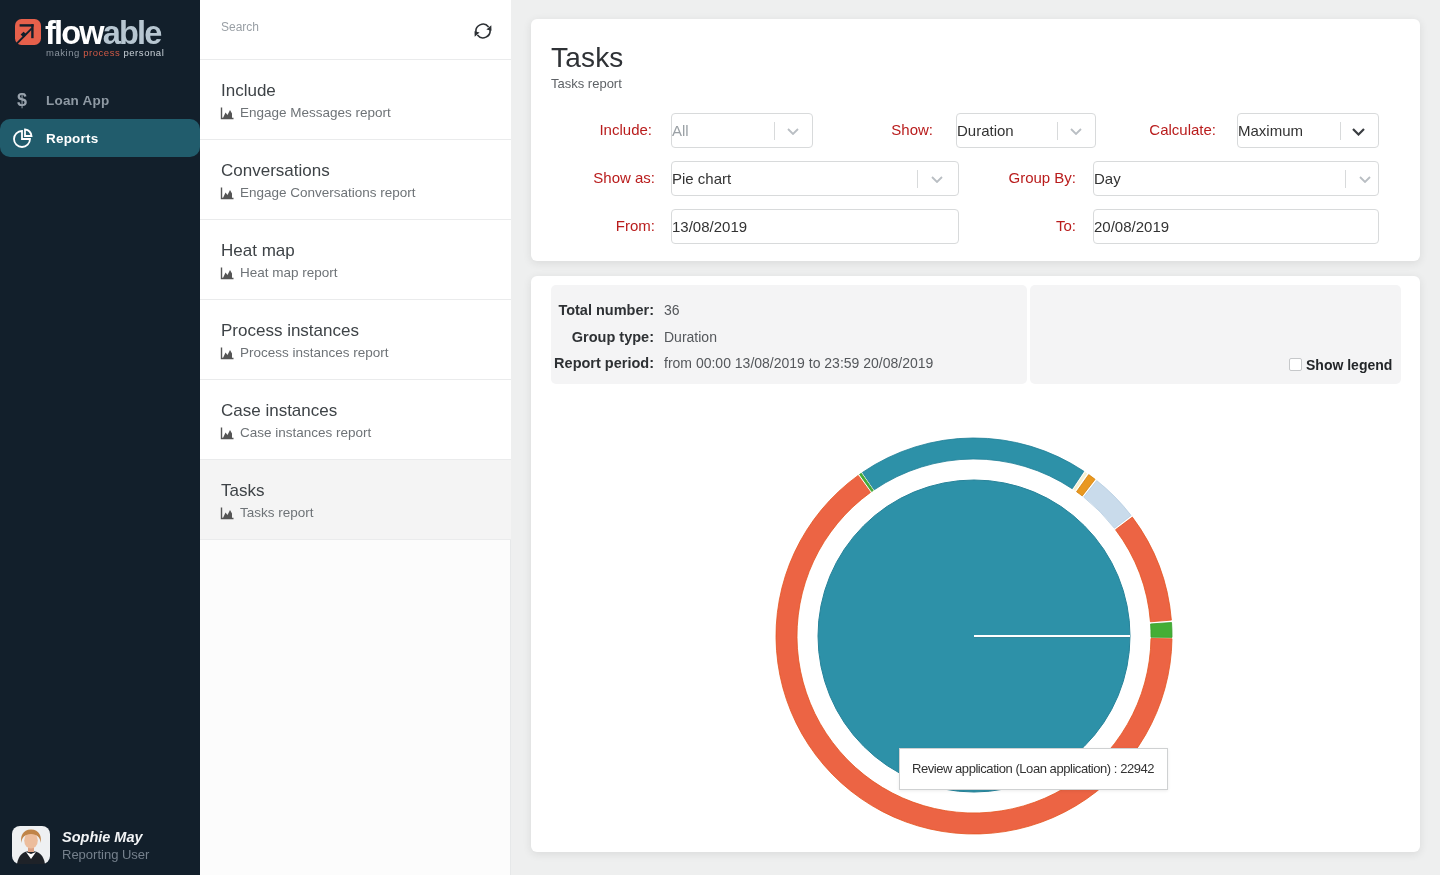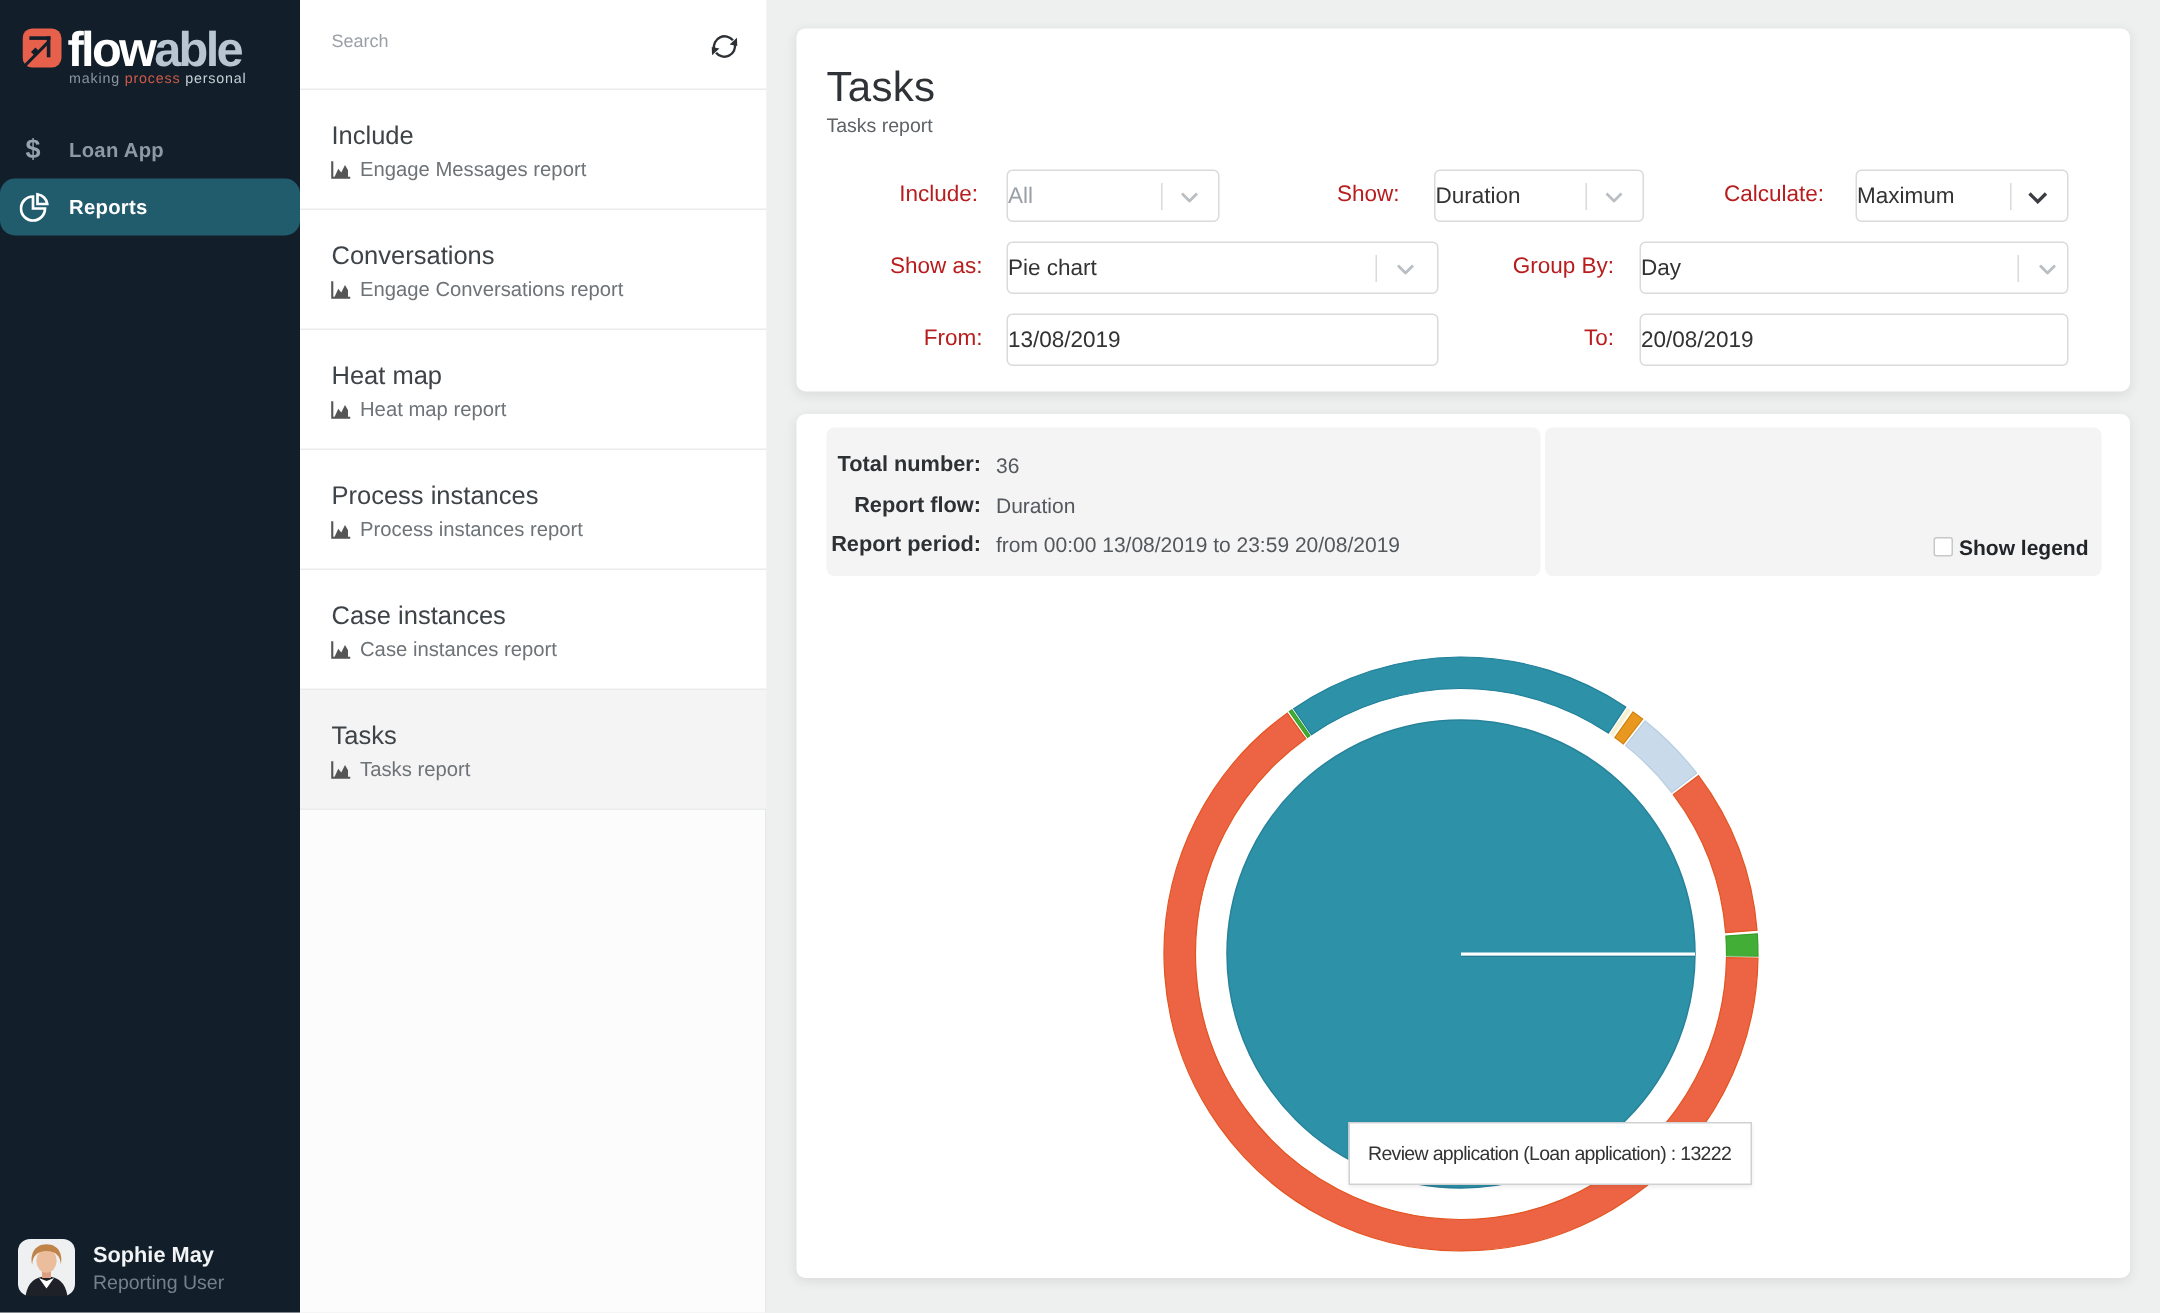--- a/index.html
+++ b/index.html
@@ -7,21 +7,21 @@
 .abs { position:absolute; }
 
 
 #sidebar { position:absolute; left:0; top:0; width:200px; height:875px; background:#121f2b; }
 .navrow { position:absolute; left:0; width:200px; height:38px; }
 .navrow .ic { position:absolute; left:13px; top:50%; transform:translateY(-50%); }
 .navrow .lbl { position:absolute; left:46px; top:50%; transform:translateY(-50%); font-size:13.5px; font-weight:700; color:#8e99a3; letter-spacing:0.2px;}
 #row-reports { background:#215c6c;border-radius:10px; }
 #row-reports .lbl { color:#ffffff; }
 #user { position:absolute; left:0; top:815px; width:200px; height:60px;}
-#user .name { position:absolute; left:62px; top:14px; font-size:14.5px; font-weight:700; color:#f2f4f6; }
+#user .name { position:absolute; left:62px; top:14px; font-size:14.5px; font-weight:700; color:#f2f4f6;font-style:italic; }
 #user .role { position:absolute; left:62px; top:32px; font-size:13px; color:#75808c; }
 
 
 #listcol { position:absolute; left:200px; top:0; width:311px; height:875px; background:#fcfcfc; border-right:1px solid #e6e8e9; }
 #searchrow { position:absolute; left:0; top:0; width:311px; height:60px; background:#ffffff; border-bottom:1px solid #eaebec; }
 #searchrow .ph { position:absolute; left:21px; top:20px; font-size:12px; color:#9aa0a6; }
 #searchrow .refresh { position:absolute; right:19px; top:22px; }
 .item { position:absolute; left:0; width:311px; height:80px; background:#ffffff; border-bottom:1px solid #eaebec; }
 .item .t { position:absolute; left:21px; top:21px; font-size:17px; color:#3e4347; }
 .item .s { position:absolute; left:40px; top:45px; font-size:13.5px; color:#6e7377; }
@@ -189,21 +189,21 @@
   </div>
 
   <div class="card" id="card2">
     <div class="infobox" id="ib1"></div>
     <div class="infobox" id="ib2"></div>
     <div class="irow" style="top:21px;">
         <div class="il">Total number:</div>
         <div class="iv">36</div>
       </div>
     <div class="irow" style="top:48px;">
-        <div class="il">Report flow:</div>
+        <div class="il">Group type:</div>
         <div class="iv">Duration</div>
       </div>
     <div class="irow" style="top:74px;">
         <div class="il">Report period:</div>
         <div class="iv">from 00:00 13/08/2019 to 23:59 20/08/2019</div>
       </div>
     <div id="cbx"></div>
     <div id="cbl">Show legend</div>
     <svg class="abs" style="left:233px;top:150px;" width="420" height="420" viewBox="0 0 420 420">
       <path d="M408.00 211.38 A198 198 0 0 0 407.54 196.53 L386.59 197.96 A177 177 0 0 1 387.00 211.24 Z" fill="#43ae35" stroke="#379d2b" stroke-width="0.8"></path>
@@ -211,15 +211,15 @@
       <path d="M367.08 89.47 A198 198 0 0 0 332.72 54.61 L319.70 71.09 A177 177 0 0 1 350.42 102.25 Z" fill="#c9dbeb" stroke="#b6cde1" stroke-width="0.8"></path>
       <path d="M331.08 53.34 A198 198 0 0 0 324.70 48.60 L312.53 65.72 A177 177 0 0 1 318.24 69.95 Z" fill="#e9981f" stroke="#d3820d" stroke-width="0.8"></path>
       <path d="M323.28 47.61 A198 198 0 0 0 321.01 46.04 L309.23 63.43 A177 177 0 0 1 311.27 64.83 Z" fill="#f6f0cf"></path>
       <path d="M319.86 45.27 A198 198 0 0 0 98.42 46.43 L110.26 63.78 A177 177 0 0 1 308.21 62.74 Z" fill="#2d91a8" stroke="#1f7f97" stroke-width="0.8"></path>
       <path d="M97.28 47.22 A198 198 0 0 0 95.58 48.40 L107.72 65.54 A177 177 0 0 1 109.24 64.48 Z" fill="#43ae35" stroke="#379d2b" stroke-width="0.8"></path>
       <path d="M94.18 49.41 A198 198 0 1 0 407.98 212.76 L386.98 212.47 A177 177 0 1 1 106.46 66.44 Z" fill="#ec6444" stroke="#e35420" stroke-width="0.8"></path>
       <circle cx="210" cy="210" r="156" fill="#2d91a8" stroke="#27839a" stroke-width="1"></circle>
       <rect x="210" y="209" width="156" height="2.2" fill="#ffffff"></rect>
       <rect x="210" y="211.2" width="156" height="0.7" fill="#27788c"></rect>
     </svg>
-    <div id="tooltip">Review application (Loan application) : 13222</div>
+    <div id="tooltip">Review application (Loan application) : 22942</div>
   </div>
 </div>
 
 </body></html>

